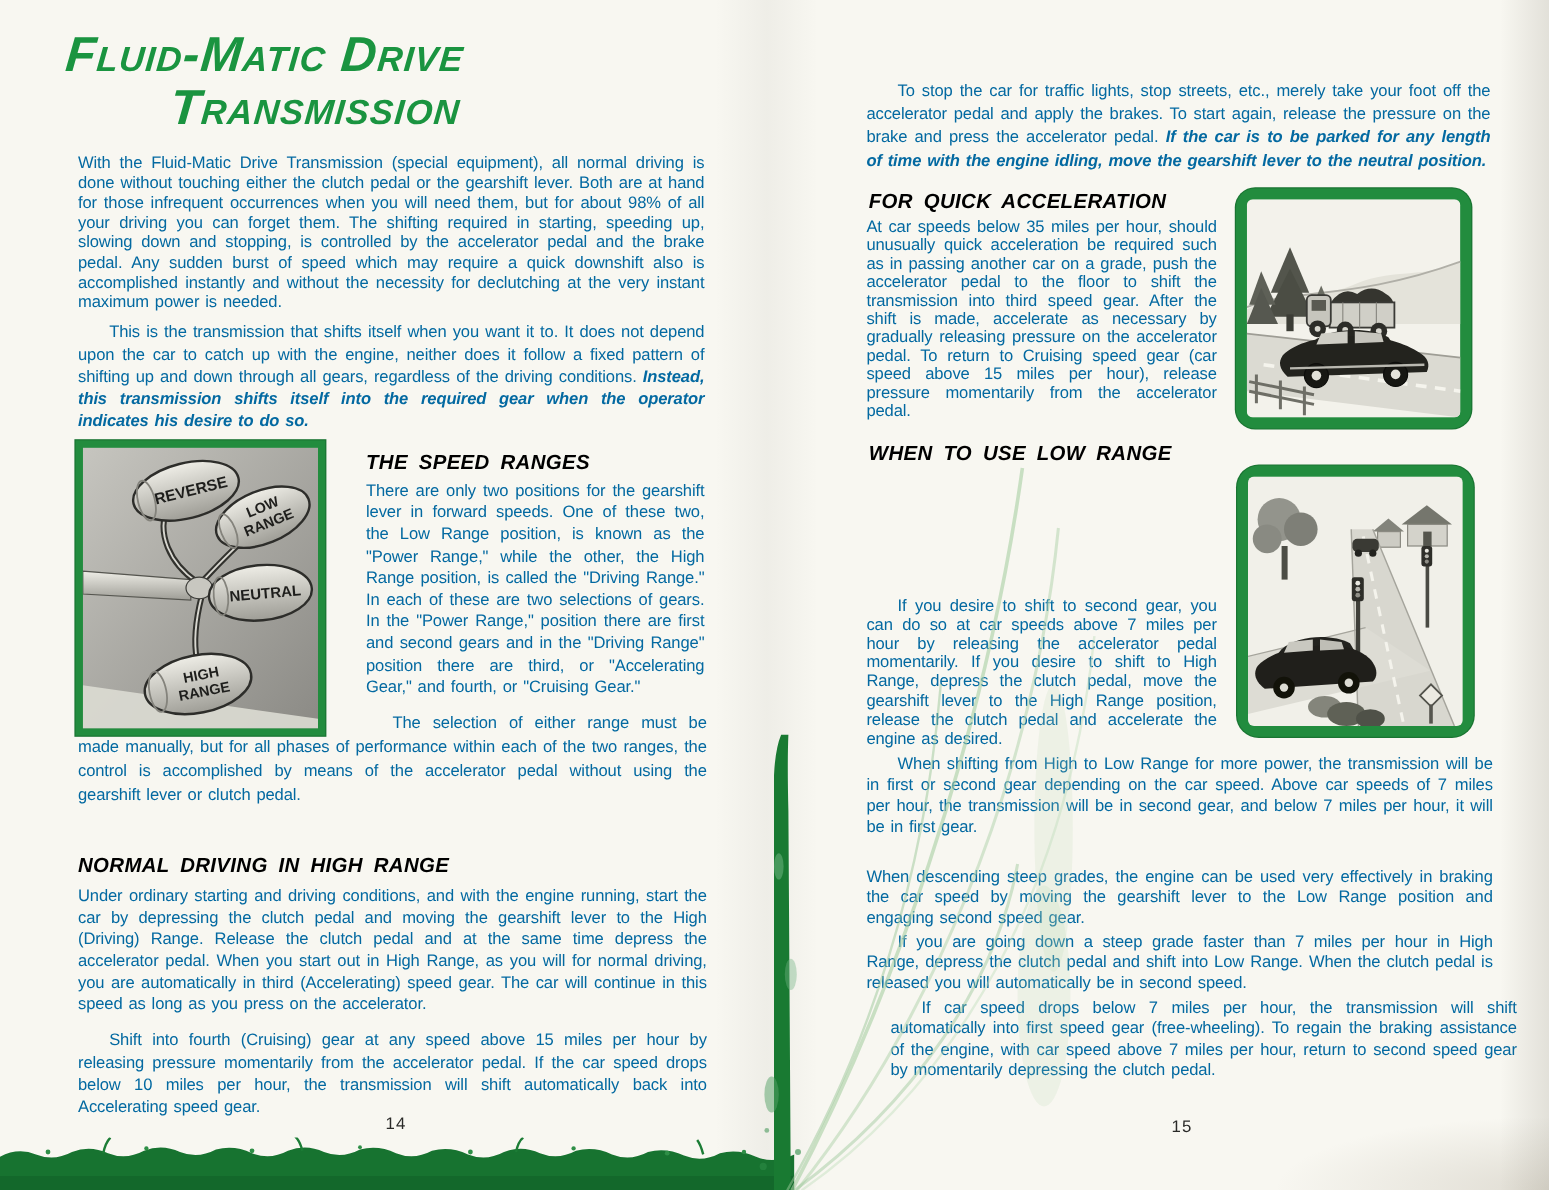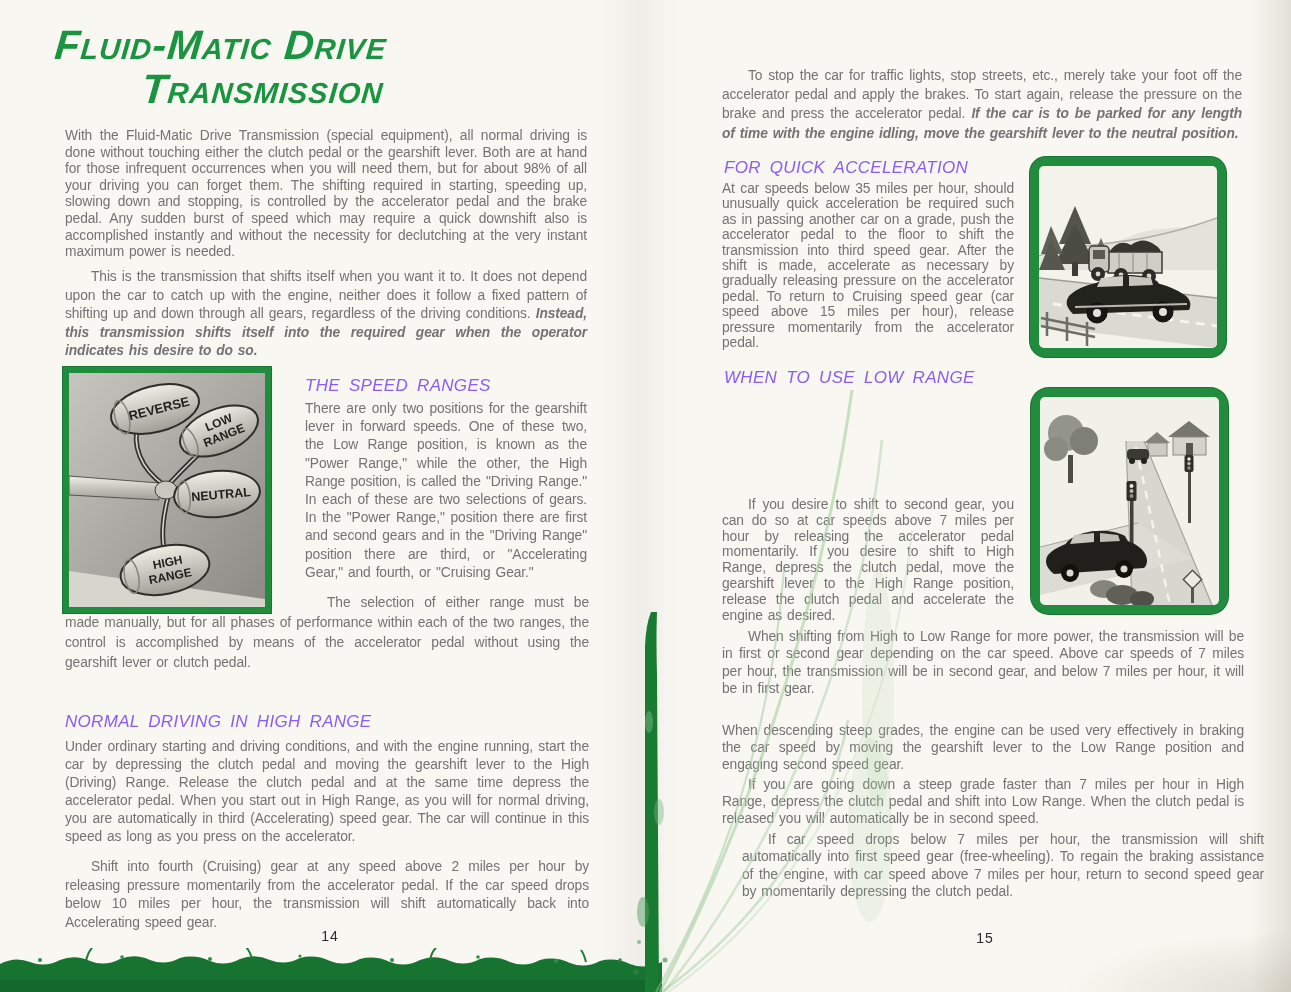--- a/index.html
+++ b/index.html
@@ -13,27 +13,27 @@
     position:absolute;color:#1a9440;
     font-family:"Liberation Sans",sans-serif;
     font-style:italic;font-weight:800;font-variant:small-caps;
     font-size:41px;letter-spacing:1px;transform:skewX(-5deg);
     white-space:nowrap;
   }
   
   .body-text{
     position:absolute;margin:0;
     font-size:13.8px;line-height:16.6px;text-align:justify;
-    color:#737373;letter-spacing:-0.1px;word-spacing:1.2px;
+    color:#0369a1;letter-spacing:-0.1px;word-spacing:1.2px;
   }
   .body-text .bi{font-weight:bold;font-style:italic;}
   .indent{text-indent:26px;}
   .green-head{
-    position:absolute;margin:0;color:#8b5cf6;
-    font-size:17px;font-weight:normal;font-style:italic;
+    position:absolute;margin:0;color:#000000;
+    font-size:17px;font-weight:bold;font-style:italic;
     letter-spacing:0.3px;word-spacing:4px;white-space:nowrap;
   }
   .page-num{
     position:absolute;width:60px;text-align:center;
     font-size:14px;color:#2a2a28;letter-spacing:1px;
   }
   
   .photo-frame{
     position:absolute;background:#228c3e;
     box-shadow:0 0 0 1px #1a7432;
@@ -130,21 +130,21 @@
     </svg>
   </div>
 
   <h3 class="green-head" style="left:305px;top:376px;">THE SPEED RANGES</h3>
   <p class="body-text" style="left:305px;top:400px;width:282px;line-height:18.2px;">There are only two positions for the gearshift lever in forward speeds. One of these two, the Low Range position, is known as the "Power Range," while the other, the High Range position, is called the "Driving Range." In each of these are two selections of gears. In the "Power Range," position there are first and second gears and in the "Driving Range" position there are third, or "Accelerating Gear," and fourth, or "Cruising Gear."</p>
 
   <p class="body-text" style="left:65px;top:593px;width:524px;line-height:20px;text-indent:262px;">The selection of either range must be made manually, but for all phases of performance within each of the two ranges, the control is accomplished by means of the accelerator pedal without using the gearshift lever or clutch pedal.</p>
 
   <h3 class="green-head" style="left:65px;top:712px;">NORMAL DRIVING IN HIGH RANGE</h3>
   <p class="body-text" style="left:65px;top:738px;width:524px;line-height:18px;">Under ordinary starting and driving conditions, and with the engine running, start the car by depressing the clutch pedal and moving the gearshift lever to the High (Driving) Range. Release the clutch pedal and at the same time depress the accelerator pedal. When you start out in High Range, as you will for normal driving, you are automatically in third (Accelerating) speed gear. The car will continue in this speed as long as you press on the accelerator.</p>
-  <p class="body-text indent" style="left:65px;top:858px;width:524px;line-height:18.6px;">Shift into fourth (Cruising) gear at any speed above 2 miles per hour by releasing pressure momentarily from the accelerator pedal. If the car speed drops below 10 miles per hour, the transmission will shift automatically back into Accelerating speed gear.</p>
+  <p class="body-text indent" style="left:65px;top:858px;width:524px;line-height:18.6px;">Shift into fourth (Cruising) gear at any speed above 15 miles per hour by releasing pressure momentarily from the accelerator pedal. If the car speed drops below 10 miles per hour, the transmission will shift automatically back into Accelerating speed gear.</p>
 
   <div class="page-num" style="left:300px;top:928px;">14</div>
 
   <p class="body-text indent" style="left:722px;top:66px;width:520px;line-height:19.2px;"><span>To stop the car for traffic lights, stop streets, etc., merely take your foot off the accelerator pedal and apply the brakes. To start again, release the pressure on the brake and press the accelerator pedal. </span><span class="bi">If the car is to be parked for any length of time with the engine idling, move the gearshift lever to the neutral position.</span></p>
 
   <h3 class="green-head" style="left:724px;top:158px;">FOR QUICK ACCELERATION</h3>
   <p class="body-text" style="left:722px;top:181px;width:292px;line-height:15.4px;">At car speeds below 35 miles per hour, should unusually quick acceleration be required such as in passing another car on a grade, push the accelerator pedal to the floor to shift the transmission into third speed gear. After the shift is made, accelerate as necessary by gradually releasing pressure on the accelerator pedal. To return to Cruising speed gear (car speed above 15 miles per hour), release pressure momentarily from the accelerator pedal.</p>
 
   <h3 class="green-head" style="left:724px;top:368px;">WHEN TO USE LOW RANGE</h3>
   <p class="body-text indent" style="left:722px;top:497px;width:292px;line-height:15.8px;">If you desire to shift to second gear, you can do so at car speeds above 7 miles per hour by releasing the accelerator pedal momentarily. If you desire to shift to High Range, depress the clutch pedal, move the gearshift lever to the High Range position, release the clutch pedal and accelerate the engine as desired.</p>

